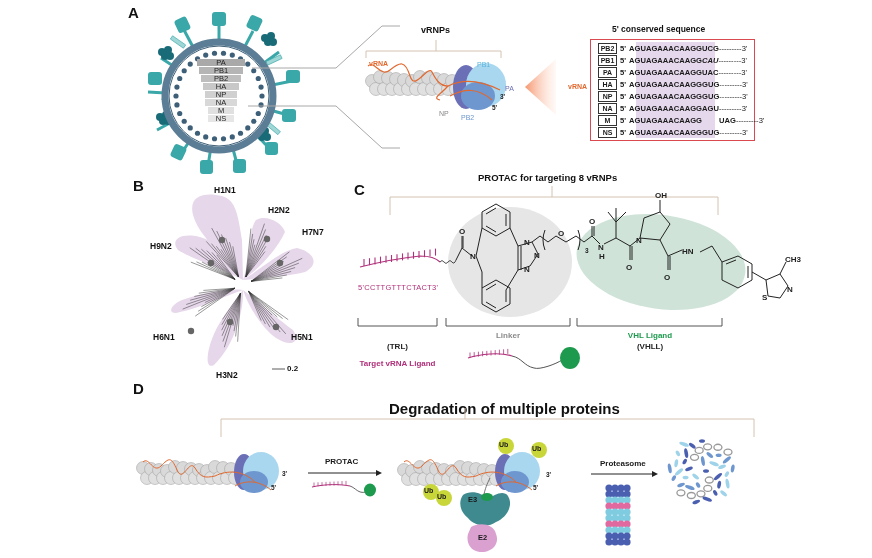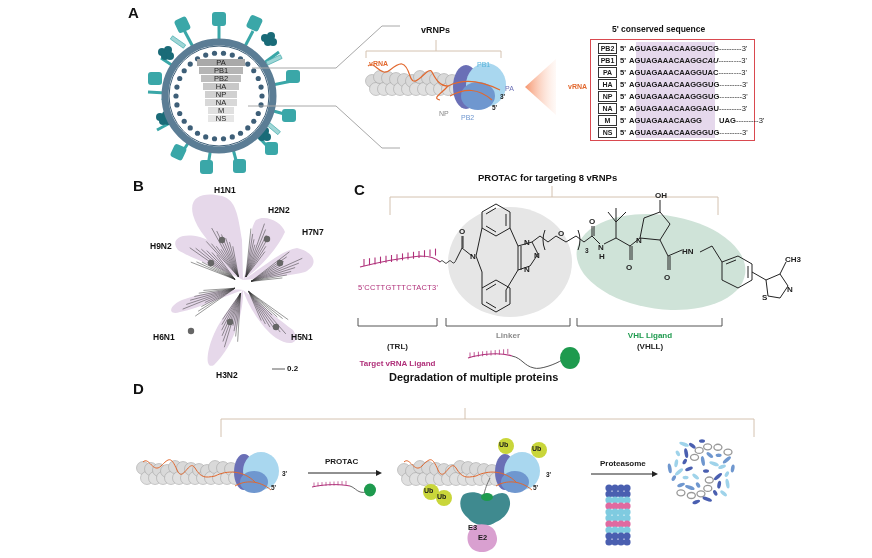--- a/index.html
+++ b/index.html
@@ -498,21 +498,21 @@
 </svg>
 <div class="abs" style="left:358px; top:262px; color:#b0307a; font-size:7.5px; letter-spacing:0.3px;margin-top:21px;">5'CCTTGTTTCTACT3'</div>
 
 <div class="bracket-label" style="left:340px; top:331px; width:115px; color:#b0307a;margin-top:28px;">Target vRNA Ligand</div>
 <div class="bracket-label" style="left:340px; top:342px; width:115px; color:#222;">(TRL)</div>
 <div class="bracket-label" style="left:478px; top:331px; width:60px; color:#8a8a8a;">Linker</div>
 <div class="bracket-label" style="left:610px; top:331px; width:80px; color:#1e9a4e;">VHL Ligand</div>
 <div class="bracket-label" style="left:610px; top:342px; width:80px; color:#222;">(VHLL)</div>
 
 <div class="panel-label" style="left:133px; top:380px;">D</div>
-<div class="title" style="left:389px; top:371px; font-size:11px;">Degradation of multiple proteins</div>
+<div class="title" style="left:389px; top:400px; font-size:15px;">Degradation of multiple proteins</div>
 
 <svg width="872" height="558">
   <g stroke="#d4c2b0" stroke-width="1" fill="none">
     <polyline points="221,437 221,419 754,419 754,437"></polyline>
     <line x1="465" y1="408" x2="465" y2="419"></line>
   </g>
   <g id="vrnp-d1">
       <circle cx="143" cy="468" r="6.5" fill="#d9d9d9" stroke="#9a9a9a" stroke-width="0.5"></circle>
       <circle cx="147" cy="478" r="6.5" fill="#e0e0e0" stroke="#9a9a9a" stroke-width="0.5"></circle>
       <circle cx="151" cy="469" r="6.5" fill="#d9d9d9" stroke="#9a9a9a" stroke-width="0.5"></circle>
@@ -701,19 +701,19 @@
     </g>
 </svg>
 
 <div class="abs small-bold" style="left:325px; top:457px; font-size:8px;">PROTAC</div>
 <div class="abs small-bold" style="left:600px; top:459px; font-size:8px;">Proteasome</div>
 
 <div class="abs small-bold" style="left:499px; top:441px; font-size:7px;">Ub</div>
 <div class="abs small-bold" style="left:532px; top:445px; font-size:7px;">Ub</div>
 <div class="abs small-bold" style="left:424px; top:487px; font-size:7px;">Ub</div>
 <div class="abs small-bold" style="left:437px; top:493px; font-size:7px;">Ub</div>
-<div class="abs small-bold" style="left:468px; top:523px; font-size:7.5px;text-align:right;">E3</div>
+<div class="abs small-bold" style="left:468px; top:495px; font-size:7.5px;text-align:right;">E3</div>
 <div class="abs small-bold" style="left:478px; top:533px; font-size:7.5px;">E2</div>
 
 <div class="abs small-bold" style="left:282px; top:470px; font-size:6.5px;">3'</div>
 <div class="abs small-bold" style="left:271px; top:484px; font-size:6.5px;">5'</div>
 <div class="abs small-bold" style="left:546px; top:471px; font-size:6.5px;">3'</div>
 <div class="abs small-bold" style="left:533px; top:484px; font-size:6.5px;">5'</div>
 
 </body></html>

